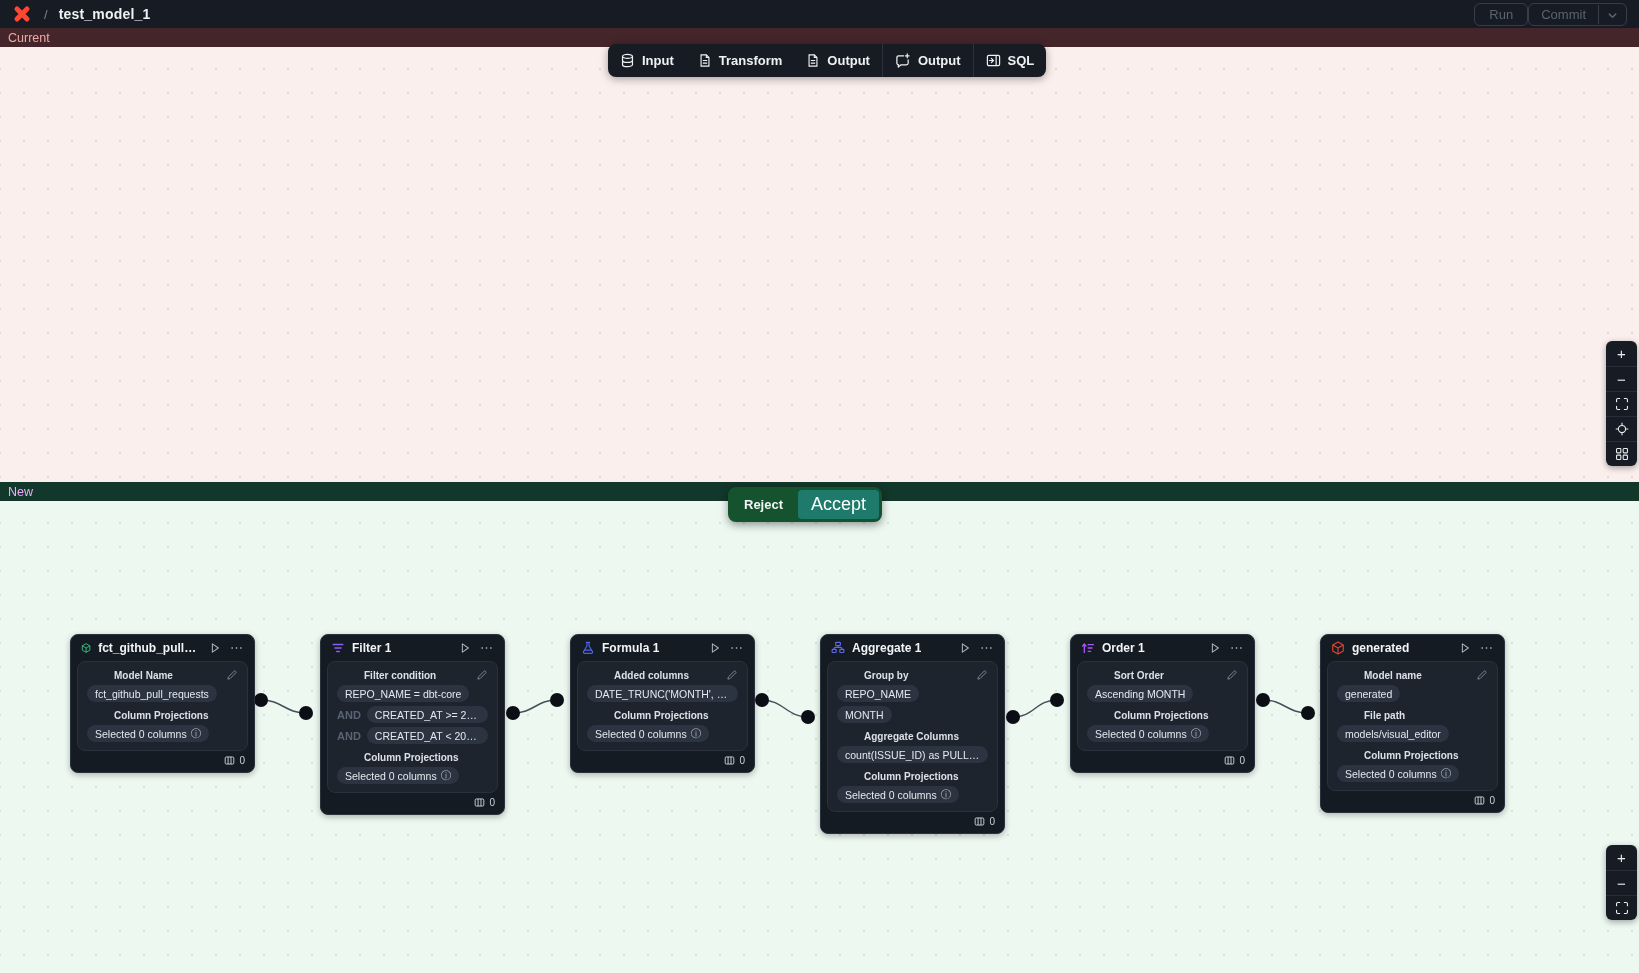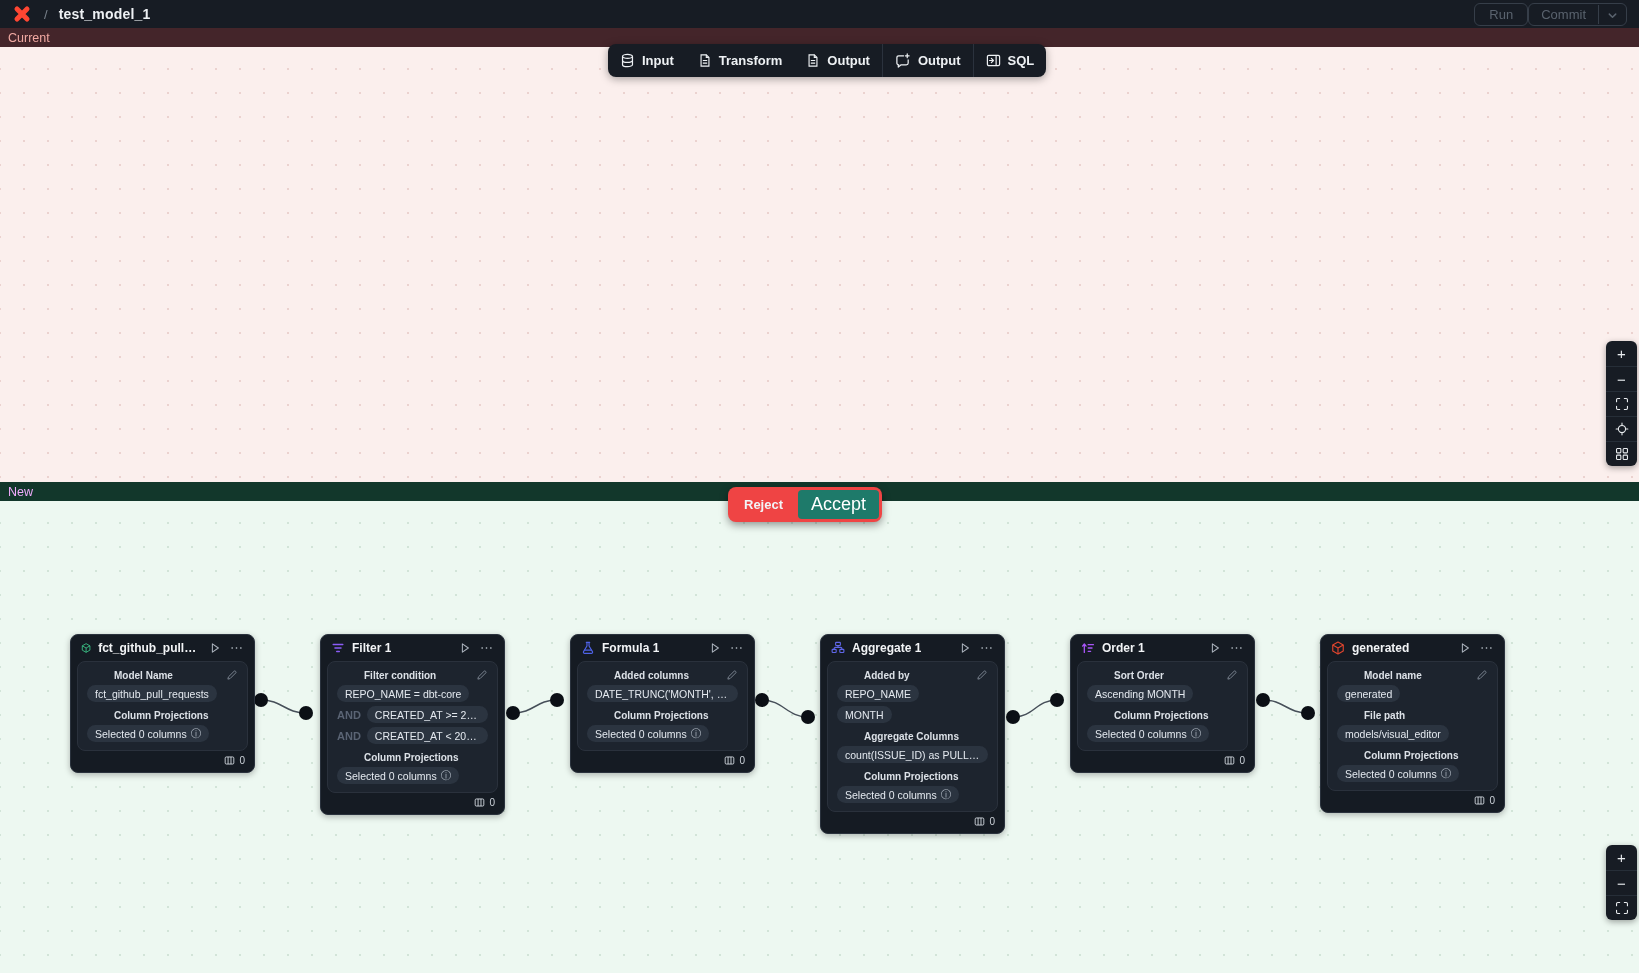--- a/index.html
+++ b/index.html
@@ -50,21 +50,21 @@
     background:#171c24; border-radius:8px; display:flex; align-items:flex-end;
     box-shadow:0 2px 8px rgba(0,0,0,.35); color:#eef1f4;
   }
   .tb-item { display:flex; align-items:center; gap:7px; padding:0 12px; height:100%; font-size:13px; font-weight:600; cursor:default; }
   .tb-item svg { flex:none; }
   .tb-divider { width:1px; height:100%; background:#2b323d; }
 
   
   .review-bar {
     position:absolute; left:728px; top:487px; z-index:7;
-    background:#ef4444; border-radius:8px; padding:3px; display:flex; gap:2px; align-items:center;
+    background:#14532d; border-radius:8px; padding:3px; display:flex; gap:2px; align-items:center;
     box-shadow:0 3px 8px rgba(0,0,0,.4);
   }
   .btn-reject { color:#f2f4f6; font-size:13px; font-weight:600; padding:4px 13px; border-radius:6px; background:transparent; border:none; }
   .btn-accept { color:#fff; font-size:18px; font-weight:400; padding:4px 13px; border-radius:4px; background:#1e7a6a; border:none; }
 
   
   .edges { position:absolute; left:0; top:0; z-index:1; pointer-events:none; }
   .node {
     position:absolute; width:185px; background:#151b23; border:1px solid #2a323d;
     border-radius:8px; z-index:2; box-shadow:0 2px 6px rgba(0,0,0,.28); color:#e7ebef;
@@ -380,21 +380,21 @@
       <span class="node-actions">
         <svg width="12" height="12" viewBox="0 0 16 16" fill="none" stroke="#aab2bb" stroke-width="1.4" stroke-linejoin="round">
             <path d="M4.5 2.5 12.5 8 4.5 13.5z"></path>
           </svg>
         <span class="more-dots">⋯</span>
       </span>
     </div>
     <div class="node-body">
       <div class="field">
         <div class="field-label-row">
-          <span class="field-label">Added by</span>
+          <span class="field-label">Group by</span>
           <span class="edit-ic">
               <svg width="12" height="12" viewBox="0 0 16 16" fill="none" stroke="currentColor" stroke-width="1.3">
                 <path d="M2.5 13.5l.7-2.9 7.6-7.6a1.3 1.3 0 0 1 1.8 0l.4.4a1.3 1.3 0 0 1 0 1.8l-7.6 7.6z"></path>
               </svg>
             </span>
         </div>
         <div class="pill-row">
             <span class="pill">
               <span class="txt">REPO_NAME</span>
             </span>

